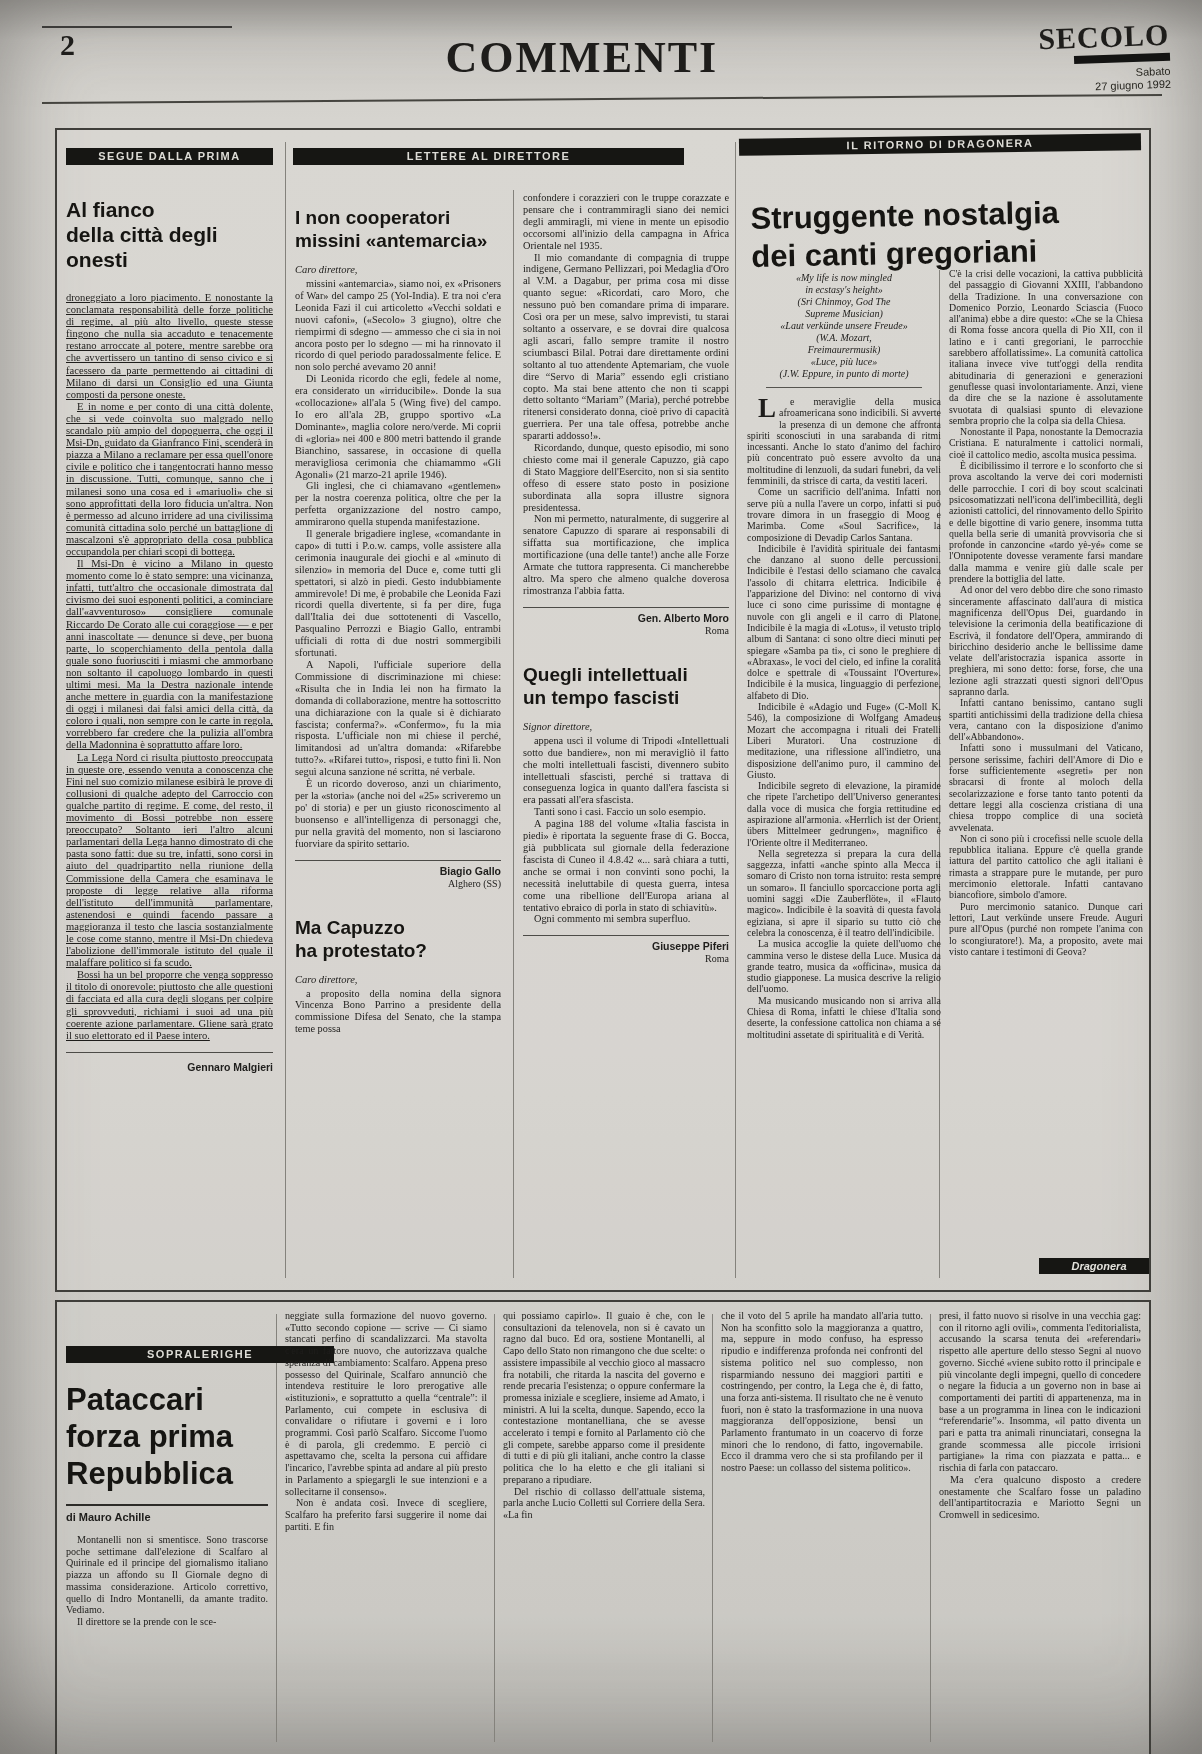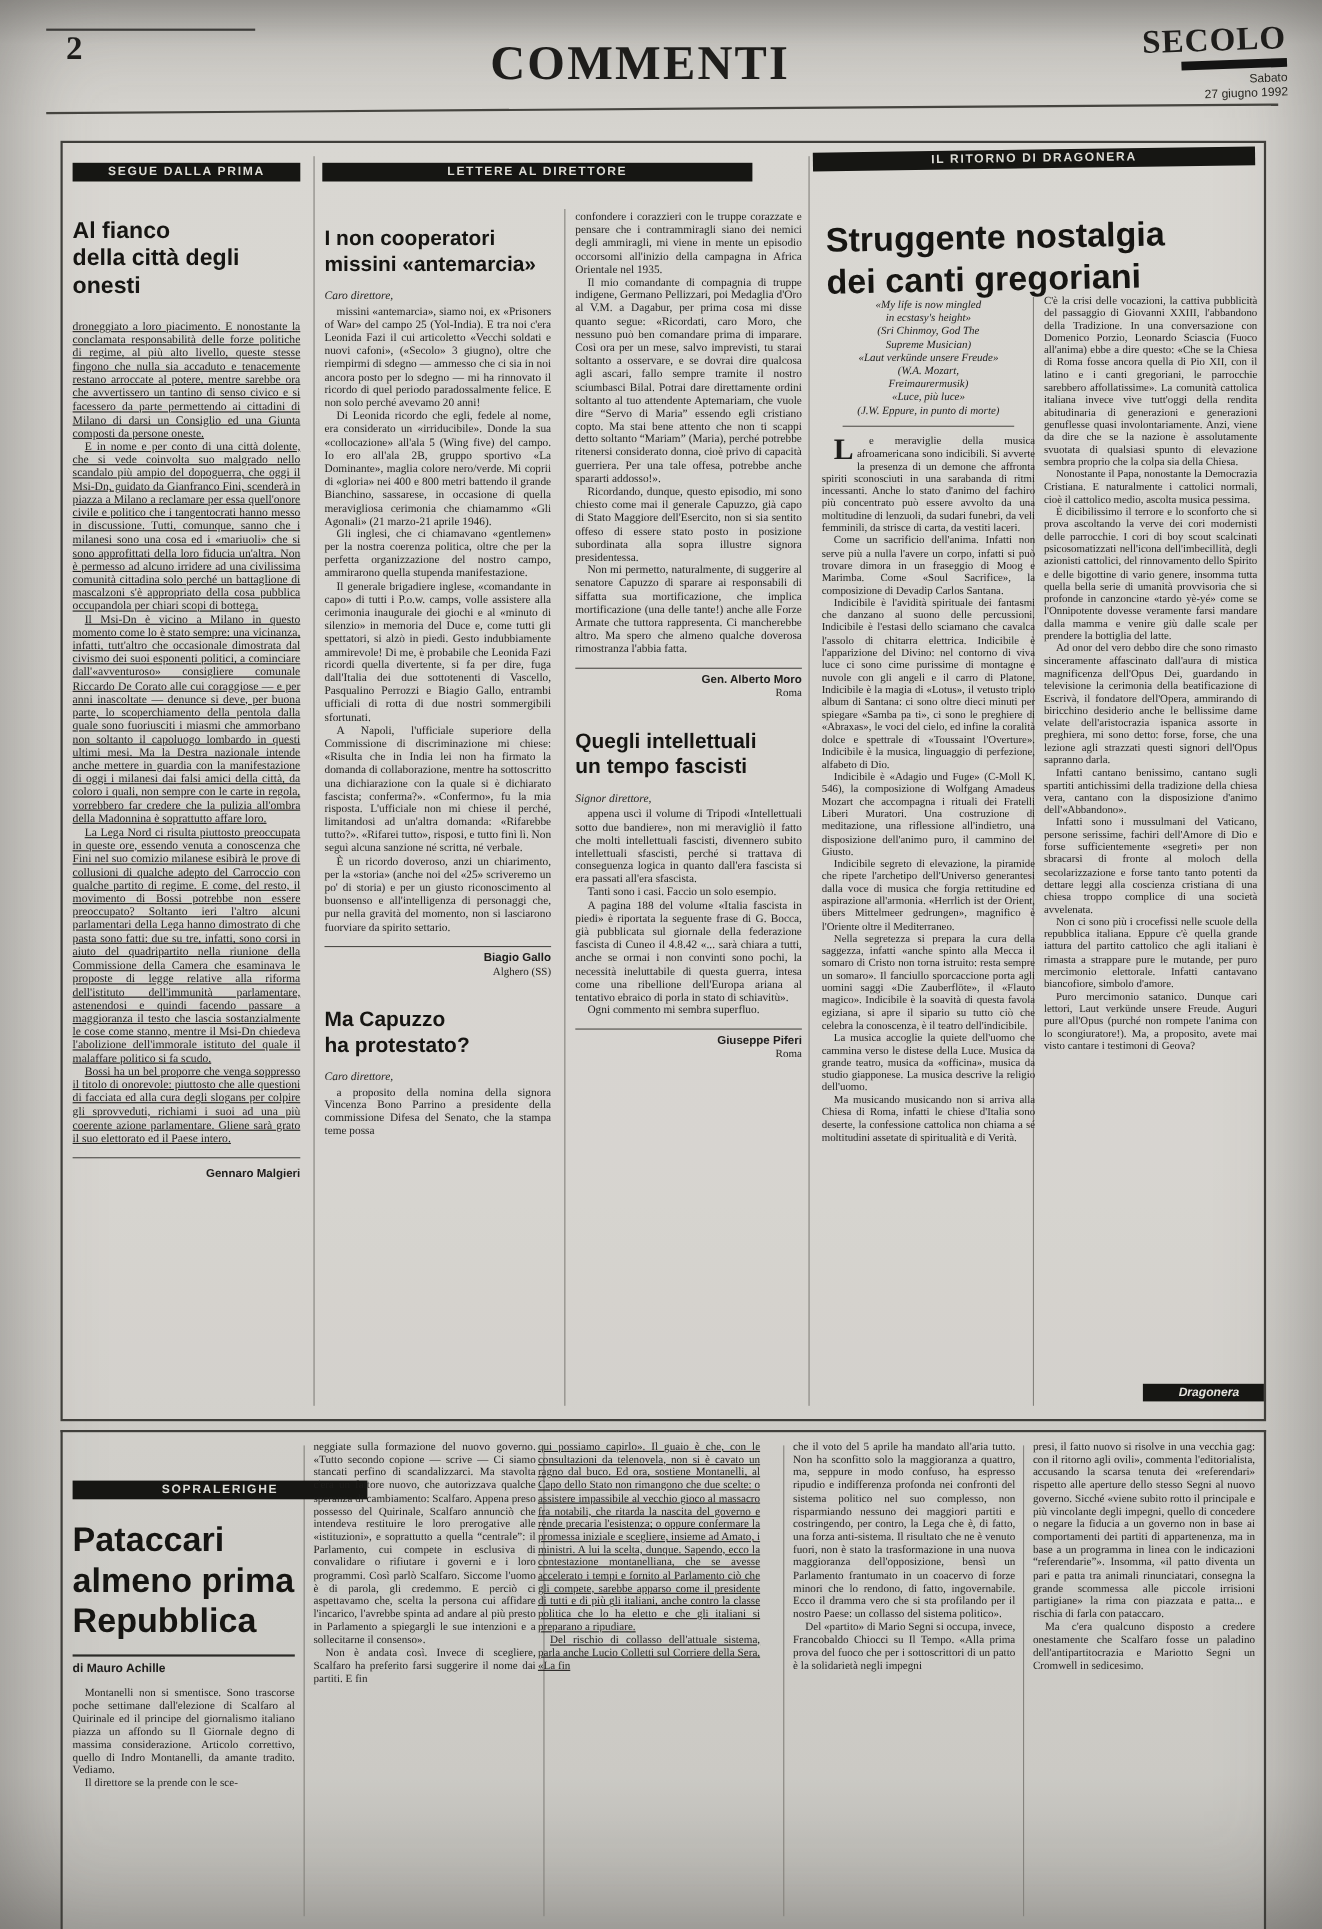--- a/index.html
+++ b/index.html
@@ -58,21 +58,21 @@
   .dcol{position:absolute;top:138px;width:194px;font-size:9.9px;line-height:11.3px;}
   .dcolA{left:690px;}
   .dcolB{left:892px;}
   .epigraph{font:italic 10px/12px "Liberation Serif",serif;text-align:center;margin:4px 0 6px;}
   .epi-rule{width:80%;height:1px;background:#55544f;margin:7px auto 8px;}
   .dropcap::first-letter{float:left;font:bold 27px/22px "Liberation Serif",serif;padding:1px 3px 0 0;}
   .drag-sig{position:absolute;left:982px;top:1128px;width:120px;height:16px;background:#161613;
     color:#e3e2dc;font:bold italic 11px/16px "Liberation Sans",sans-serif;text-align:center;}
   
   .bcol{position:absolute;top:8px;width:202px;font-size:10.1px;line-height:11.7px;}
-  .bcol1{left:9px;}   .bcol2{left:228px;} .bcol3{left:432px;text-decoration:underline;}
+  .bcol1{left:9px;}   .bcol2{left:228px;} .bcol3{left:446px;}
   .bcol4{left:664px;} .bcol5{left:882px;}
   .bcol1 .kicker{margin:36px 0 0;width:268px;}
   .bcol1 .headline{font-size:31px;line-height:37px;margin:18px 0 12px;}
   .byline{border-top:2px solid #2c2b28;padding-top:5px;margin-bottom:10px;
     font:bold 11px/13px "Liberation Sans",sans-serif;}
 </style>
 </head>
 <body>
 
 <div class="page">
@@ -207,21 +207,21 @@
 
   <section class="bottom-box">
     <div class="vrule" style="left:219px;"></div>
     <div class="vrule" style="left:437px;"></div>
     <div class="vrule" style="left:655px;"></div>
     <div class="vrule" style="left:873px;"></div>
 
     <article class="bcol bcol1">
       <div class="kicker">SOPRALERIGHE</div>
       <h1 class="headline">Pataccari
-almeno prima
+forza prima
 Repubblica</h1>
       <div class="byline">di Mauro Achille</div>
       <div class="body">
           <p>Montanelli non si smentisce. Sono trascorse poche settimane dall'elezione di Scalfaro al Quirinale ed il principe del giornalismo italiano piazza un affondo su Il Giornale degno di massima considerazione. Articolo correttivo, quello di Indro Montanelli, da amante tradito. Vediamo.</p>
           <p>Il direttore se la prende con le sce-</p>
         </div>
     </article>
     <div class="bcol bcol2">
       <div class="body cont">
           <p>neggiate sulla formazione del nuovo governo. «Tutto secondo copione — scrive — Ci siamo stancati perfino di scandalizzarci. Ma stavolta c'era un fattore nuovo, che autorizzava qualche speranza di cambiamento: Scalfaro. Appena preso possesso del Quirinale, Scalfaro annunciò che intendeva restituire le loro prerogative alle «istituzioni», e soprattutto a quella “centrale”: il Parlamento, cui compete in esclusiva di convalidare o rifiutare i governi e i loro programmi. Così parlò Scalfaro. Siccome l'uomo è di parola, gli credemmo. E perciò ci aspettavamo che, scelta la persona cui affidare l'incarico, l'avrebbe spinta ad andare al più presto in Parlamento a spiegargli le sue intenzioni e a sollecitarne il consenso».</p>
@@ -230,21 +230,20 @@
     </div>
     <div class="bcol bcol3">
       <div class="body cont">
           <p>qui possiamo capirlo». Il guaio è che, con le consultazioni da telenovela, non si è cavato un ragno dal buco. Ed ora, sostiene Montanelli, al Capo dello Stato non rimangono che due scelte: o assistere impassibile al vecchio gioco al massacro fra notabili, che ritarda la nascita del governo e rende precaria l'esistenza; o oppure confermare la promessa iniziale e scegliere, insieme ad Amato, i ministri. A lui la scelta, dunque. Sapendo, ecco la contestazione montanelliana, che se avesse accelerato i tempi e fornito al Parlamento ciò che gli compete, sarebbe apparso come il presidente di tutti e di più gli italiani, anche contro la classe politica che lo ha eletto e che gli italiani si preparano a ripudiare.</p>
           <p>Del rischio di collasso dell'attuale sistema, parla anche Lucio Colletti sul Corriere della Sera. «La fin</p>
         </div>
     </div>
     <div class="bcol bcol4">
       <div class="body cont">
           <p>che il voto del 5 aprile ha mandato all'aria tutto. Non ha sconfitto solo la maggioranza a quattro, ma, seppure in modo confuso, ha espresso ripudio e indifferenza profonda nei confronti del sistema politico nel suo complesso, non risparmiando nessuno dei maggiori partiti e costringendo, per contro, la Lega che è, di fatto, una forza anti-sistema. Il risultato che ne è venuto fuori, non è stato la trasformazione in una nuova maggioranza dell'opposizione, bensì un Parlamento frantumato in un coacervo di forze minori che lo rendono, di fatto, ingovernabile. Ecco il dramma vero che si sta profilando per il nostro Paese: un collasso del sistema politico».</p>
-          <p>Del «partito» di Mario Segni si occupa, invece, Francobaldo Chiocci su Il Tempo. «Alla prima prova del fuoco che per i sottoscrittori di un patto è la solidarietà negli impegni</p>
         </div>
     </div>
     <div class="bcol bcol5">
       <div class="body cont">
           <p>presi, il fatto nuovo si risolve in una vecchia gag: con il ritorno agli ovili», commenta l'editorialista, accusando la scarsa tenuta dei «referendari» rispetto alle aperture dello stesso Segni al nuovo governo. Sicché «viene subito rotto il principale e più vincolante degli impegni, quello di concedere o negare la fiducia a un governo non in base ai comportamenti dei partiti di appartenenza, ma in base a un programma in linea con le indicazioni “referendarie”». Insomma, «il patto diventa un pari e patta tra animali rinunciatari, consegna la grande scommessa alle piccole irrisioni partigiane» la rima con piazzata e patta... e rischia di farla con pataccaro.</p>
           <p>Ma c'era qualcuno disposto a credere onestamente che Scalfaro fosse un paladino dell'antipartitocrazia e Mariotto Segni un Cromwell in sedicesimo.</p>
         </div>
     </div>
   </section>
 

